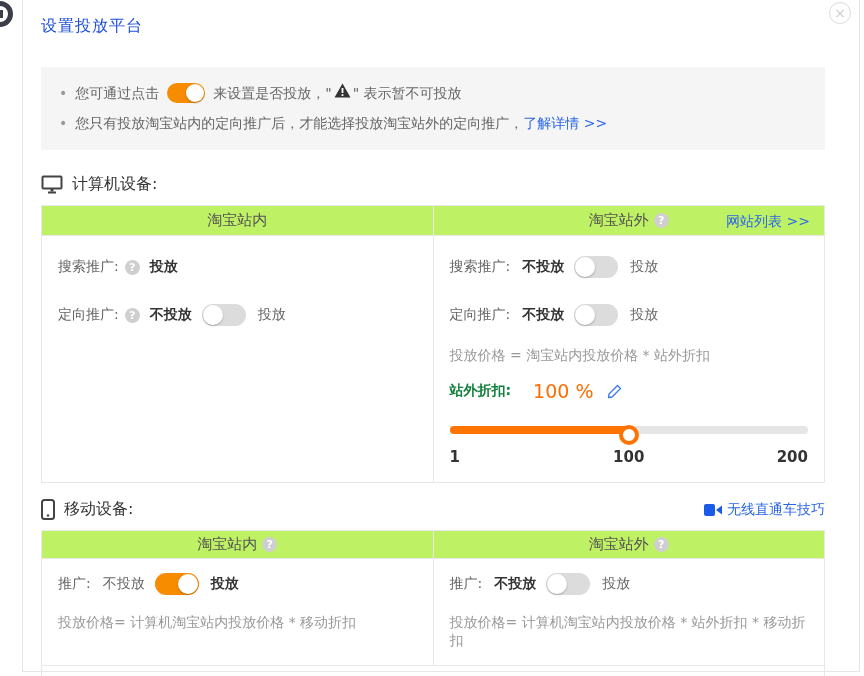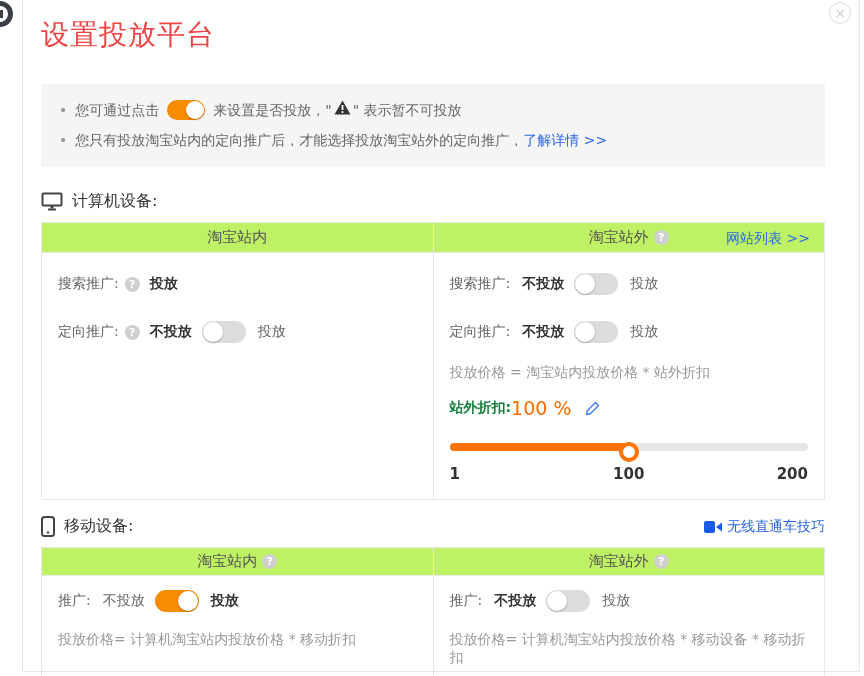--- a/index.html
+++ b/index.html
@@ -15,21 +15,21 @@
 
   
   .dialog { position:absolute; left:22px; top:0; width:838px; height:672px;
     background:#fff; border:1px solid #e6e6e6; border-top:none; }
   .dialog-inner { padding:0 18px; }
 
   .close-btn { position:absolute; top:2px; right:8px; width:22px; height:22px;
     border:1px solid #dcdcdc; border-radius:50%; color:#ccc; font-size:14px;
     line-height:20px; text-align:center; cursor:pointer; background:#fff; }
 
-  .dlg-title { margin:16px 0 0 0; font-size:28px; font-weight:400; color:#ef4444; letter-spacing:1px; }
+  .dlg-title { margin:16px 0 0 0; font-size:16px; font-weight:400; color:#1d4ed8; letter-spacing:1px; }
 
   
   .notice { margin-top:30px; width:784px; background:#f5f5f5; padding:13px 16px 14px 16px; }
   .notice-line { display:flex; align-items:center; color:#666; line-height:26px; }
   .notice-line + .notice-line { margin-top:4px; }
   .bullet { color:#999; margin:0 8px 0 2px; font-size:14px; }
   .warn-tri { display:inline-block; margin:0 2px; }
 
   
   .toggle { position:relative; display:inline-block; width:44px; height:22px;
@@ -68,21 +68,21 @@
   .row + .row { margin-top:26px; }
   .lab { color:#666; }
   .state-bold { color:#333; font-weight:bold; }
   .state-plain { color:#666; }
   .g6 { margin-left:6px; } .g10 { margin-left:10px; } .g12 { margin-left:12px; }
 
   .formula { color:#999; margin-top:20px; line-height:18px; }
 
   .discount-line { display:flex; align-items:center; margin-top:16px; }
   .discount-label { color:#15803d; font-weight:bold; }
-  .discount-val { color:#ff6c00; font-size:19px; margin-left:0; }
+  .discount-val { color:#ff6c00; font-size:19px; margin-left:22px; }
   .edit-icon { margin-left:14px; cursor:pointer; display:inline-flex; }
 
   
   .slider { position:relative; height:20px; margin-top:18px; }
   .slider-track { position:absolute; left:0; right:0; top:6px; height:8px;
     border-radius:4px; background:#e6e6e6; cursor:pointer; }
   .slider-fill { position:absolute; left:0; top:0; height:8px; border-radius:4px; background:#ff7300; }
   .slider-handle { position:absolute; top:-1px; width:20px; height:20px; border-radius:50%;
     background:#fff; border:4px solid #ff7300; transform:translateX(-50%); cursor:pointer; }
   .slider-labels { display:flex; justify-content:space-between; margin-top:8px;
@@ -262,21 +262,21 @@
 
           <div class="td">
             <div class="row">
               <span class="lab">推广:</span>
               <span class="state-bold g12">不投放</span>
               <span class="toggle off g10">
                   <span class="knob"></span>
                 </span>
               <span class="state-plain g12">投放</span>
             </div>
-            <div class="formula" style="margin-top:18px;">投放价格= 计算机淘宝站内投放价格 * 移动设备 * 移动折扣</div>
+            <div class="formula" style="margin-top:18px;">投放价格= 计算机淘宝站内投放价格 * 站外折扣 * 移动折扣</div>
           </div>
         </div>
 
         <div class="discount-row">
           
           
         </div>
       </div>
 
     </div>

